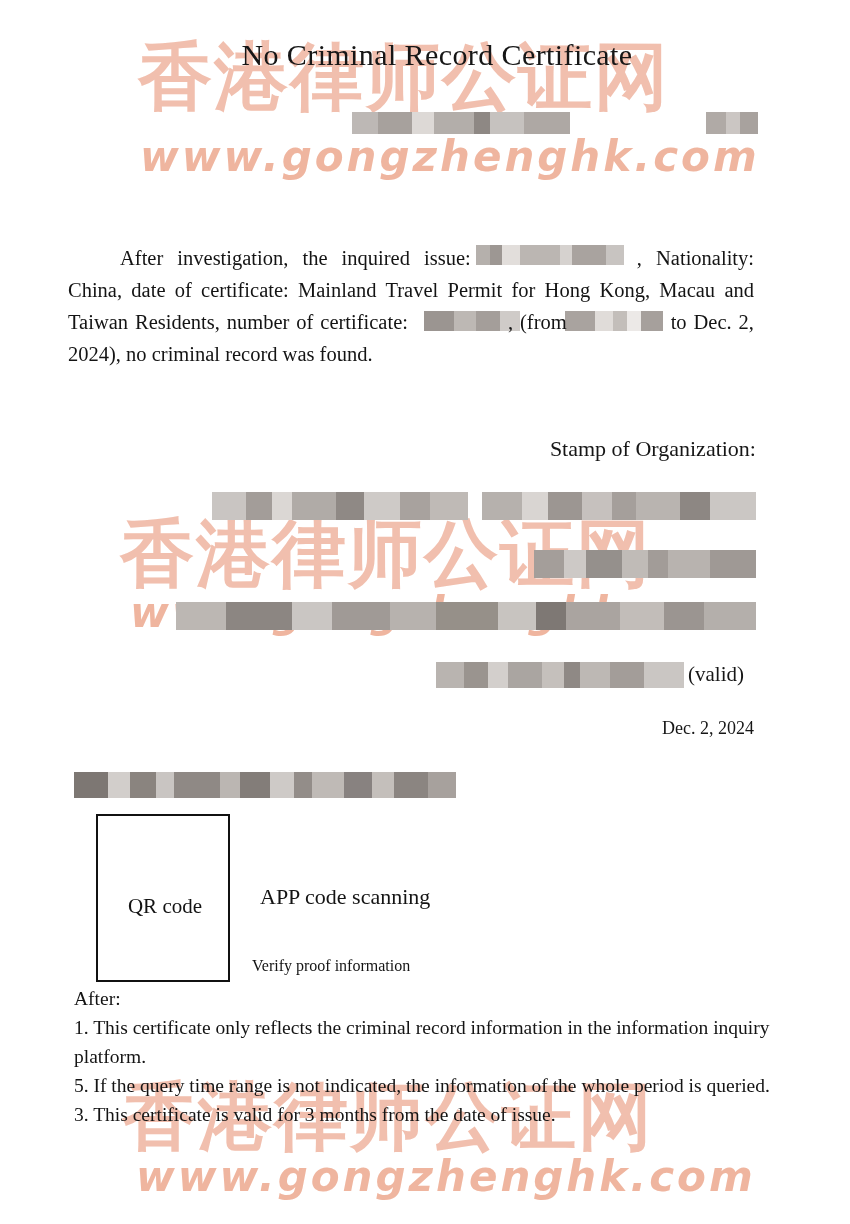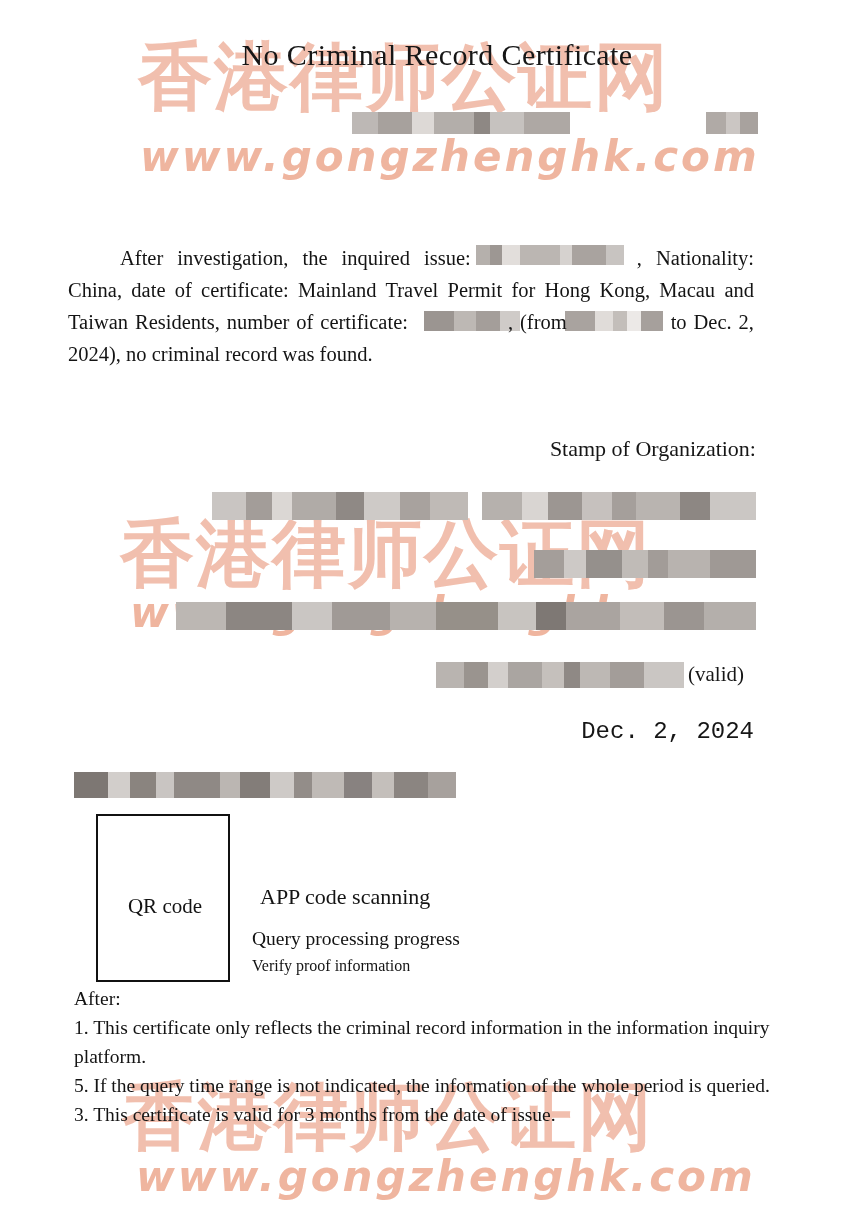--- a/index.html
+++ b/index.html
@@ -109,24 +109,23 @@
     top: 662px;
     font-size: 21px;
     color: #161616;
     white-space: nowrap;
   }
 
   .issue-date {
     position: absolute;
     right: 96px;
     top: 718px;
-    font-size: 24px;
-    color: #161616;
-    white-space: nowrap;
-    font-family: Liberation Mono, monospace;
+    font-size: 18px;
+    color: #161616;
+    white-space: nowrap;
   }
 
   
   .qr-box {
     position: absolute;
     left: 96px;
     top: 814px;
     width: 134px;
     height: 168px;
     border: 2.5px solid #111111;
@@ -349,21 +348,20 @@
 
     <div class="seal-label">(valid)</div>
 
     <div class="issue-date">Dec. 2, 2024</div>
 
     <div class="qr-box">
       <div class="qr-box-label">QR code</div>
     </div>
 
     <div class="qr-line-2">APP code scanning</div>
-    <div class="qr-line-3">Query processing progress</div>
     <div class="qr-line-4">Verify proof information</div>
 
     <div class="notes">
       <span class="note-head">After:</span>
       <span class="note-item">1. This certificate only reflects the criminal record information in the information inquiry platform.</span>
       <span class="note-item">5. If the query time range is not indicated, the information of the whole period is queried.</span>
       <span class="note-item">3. This certificate is valid for 3 months from the date of issue.</span>
     </div>
 
   </div>

